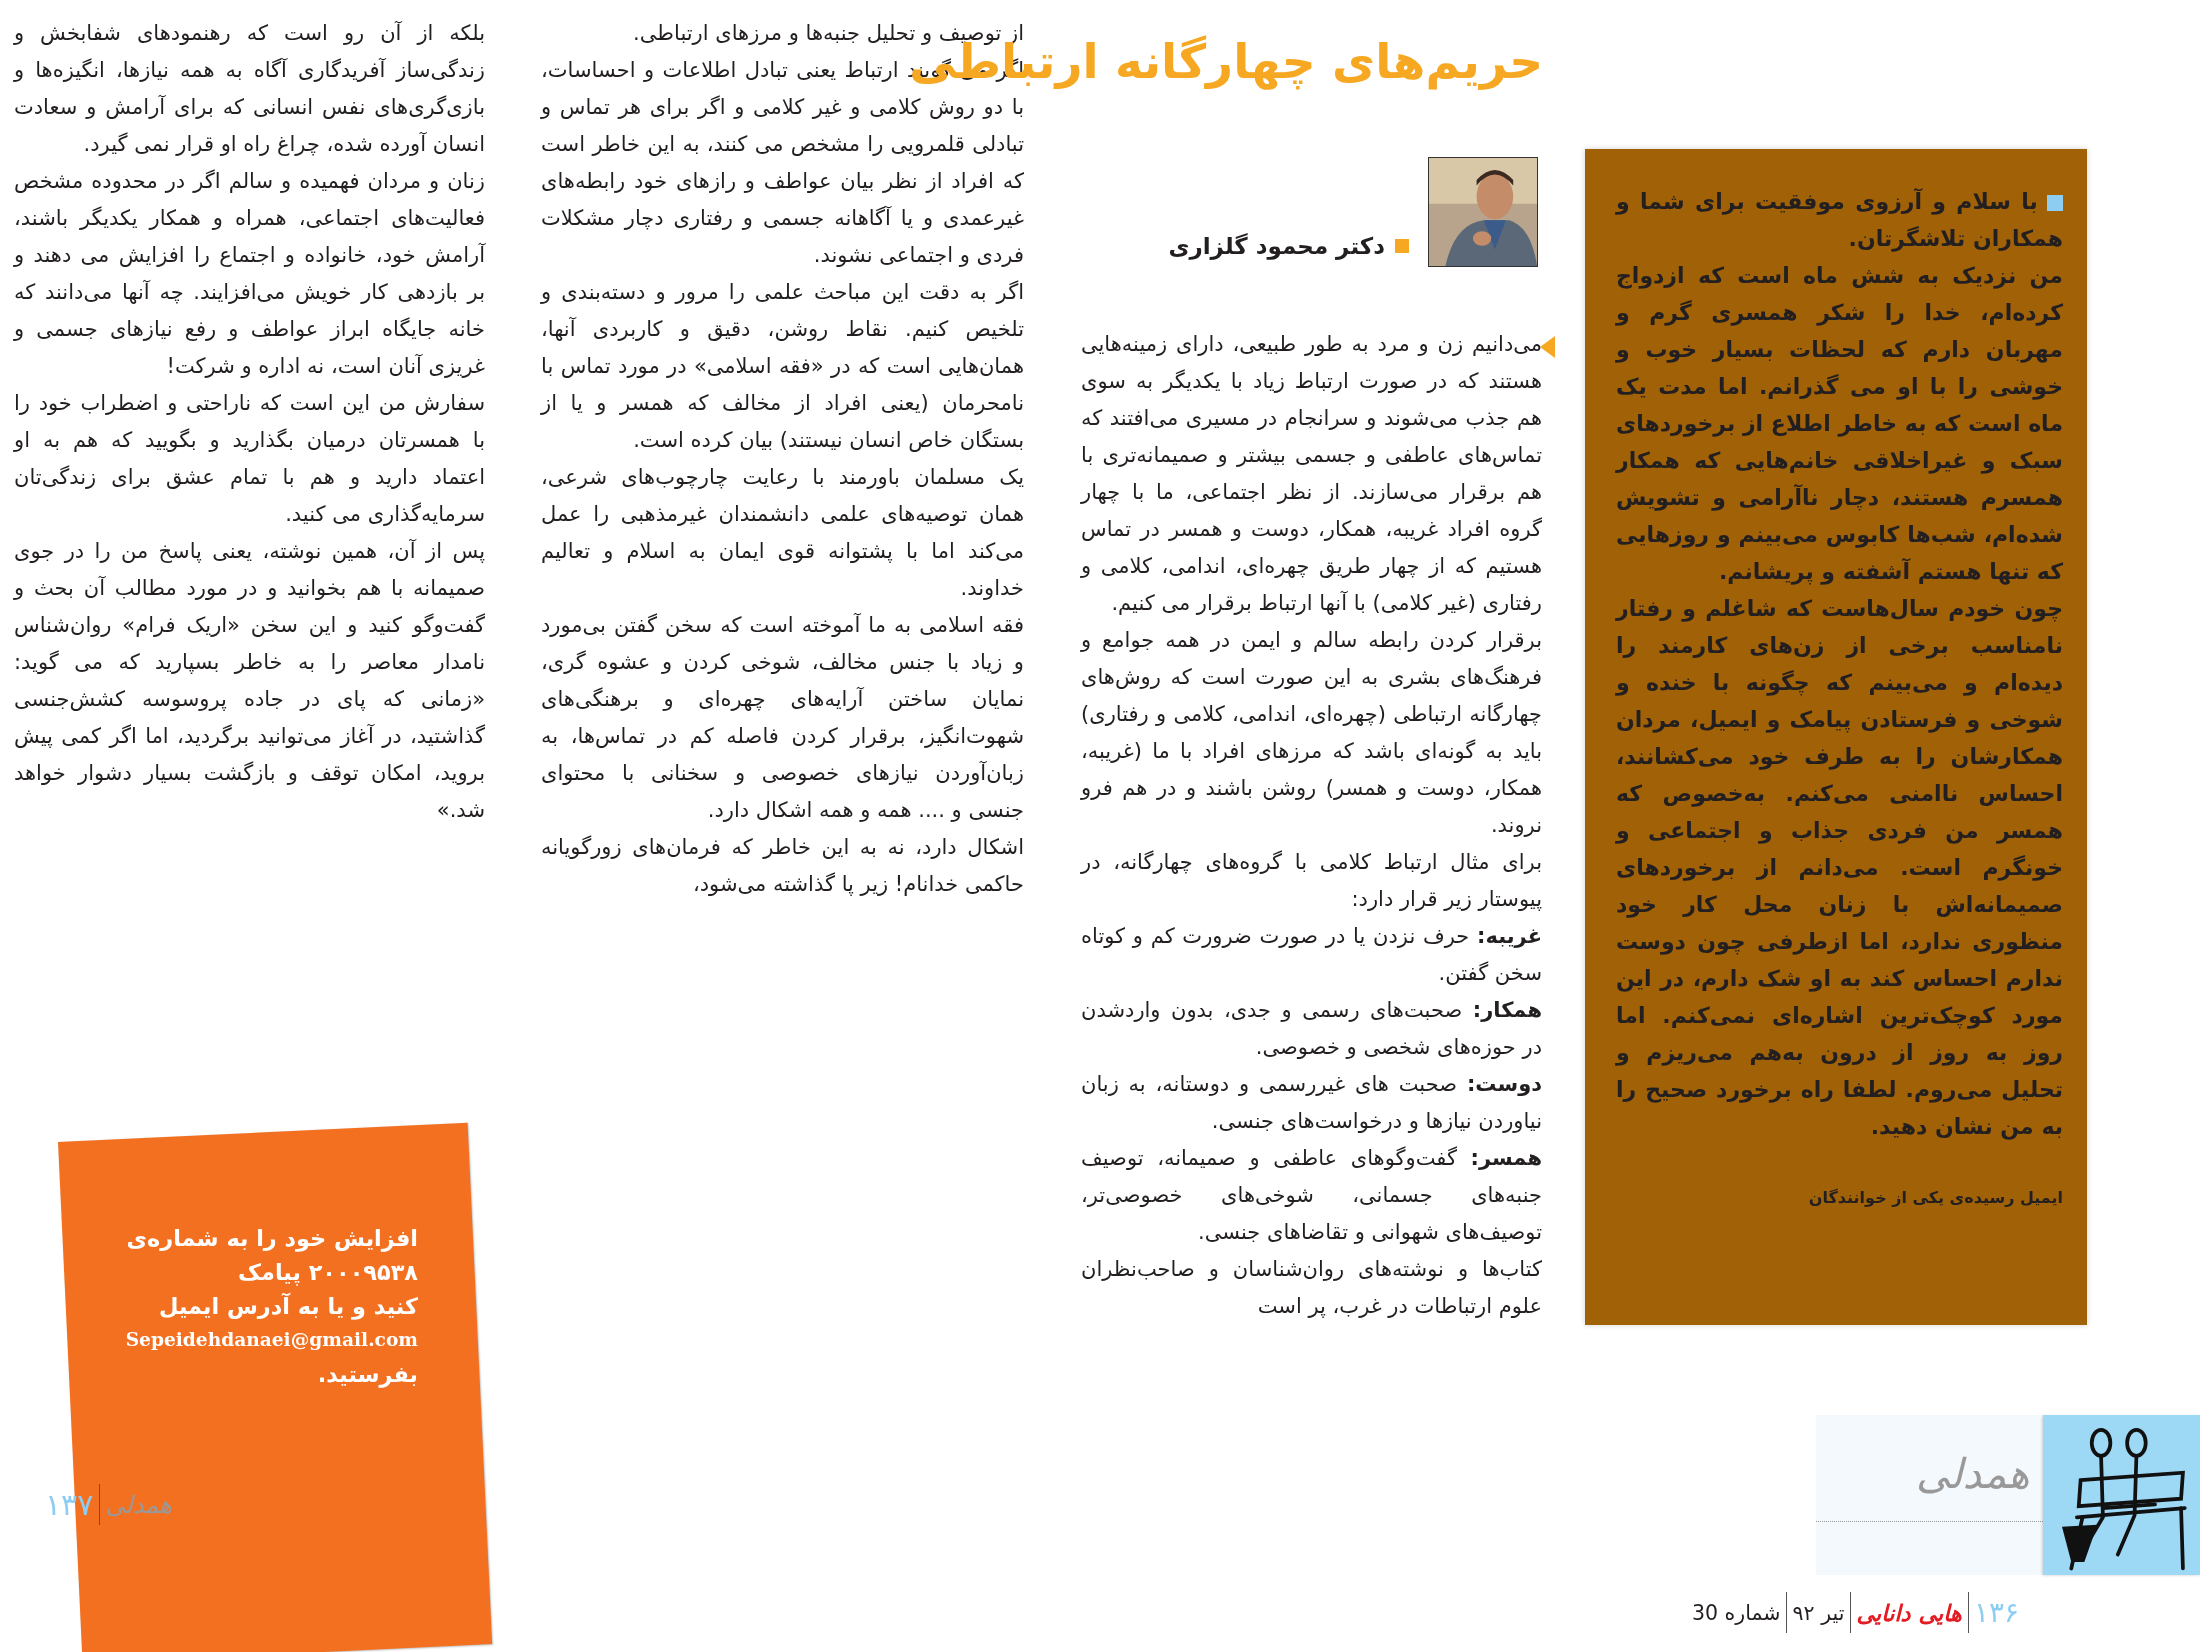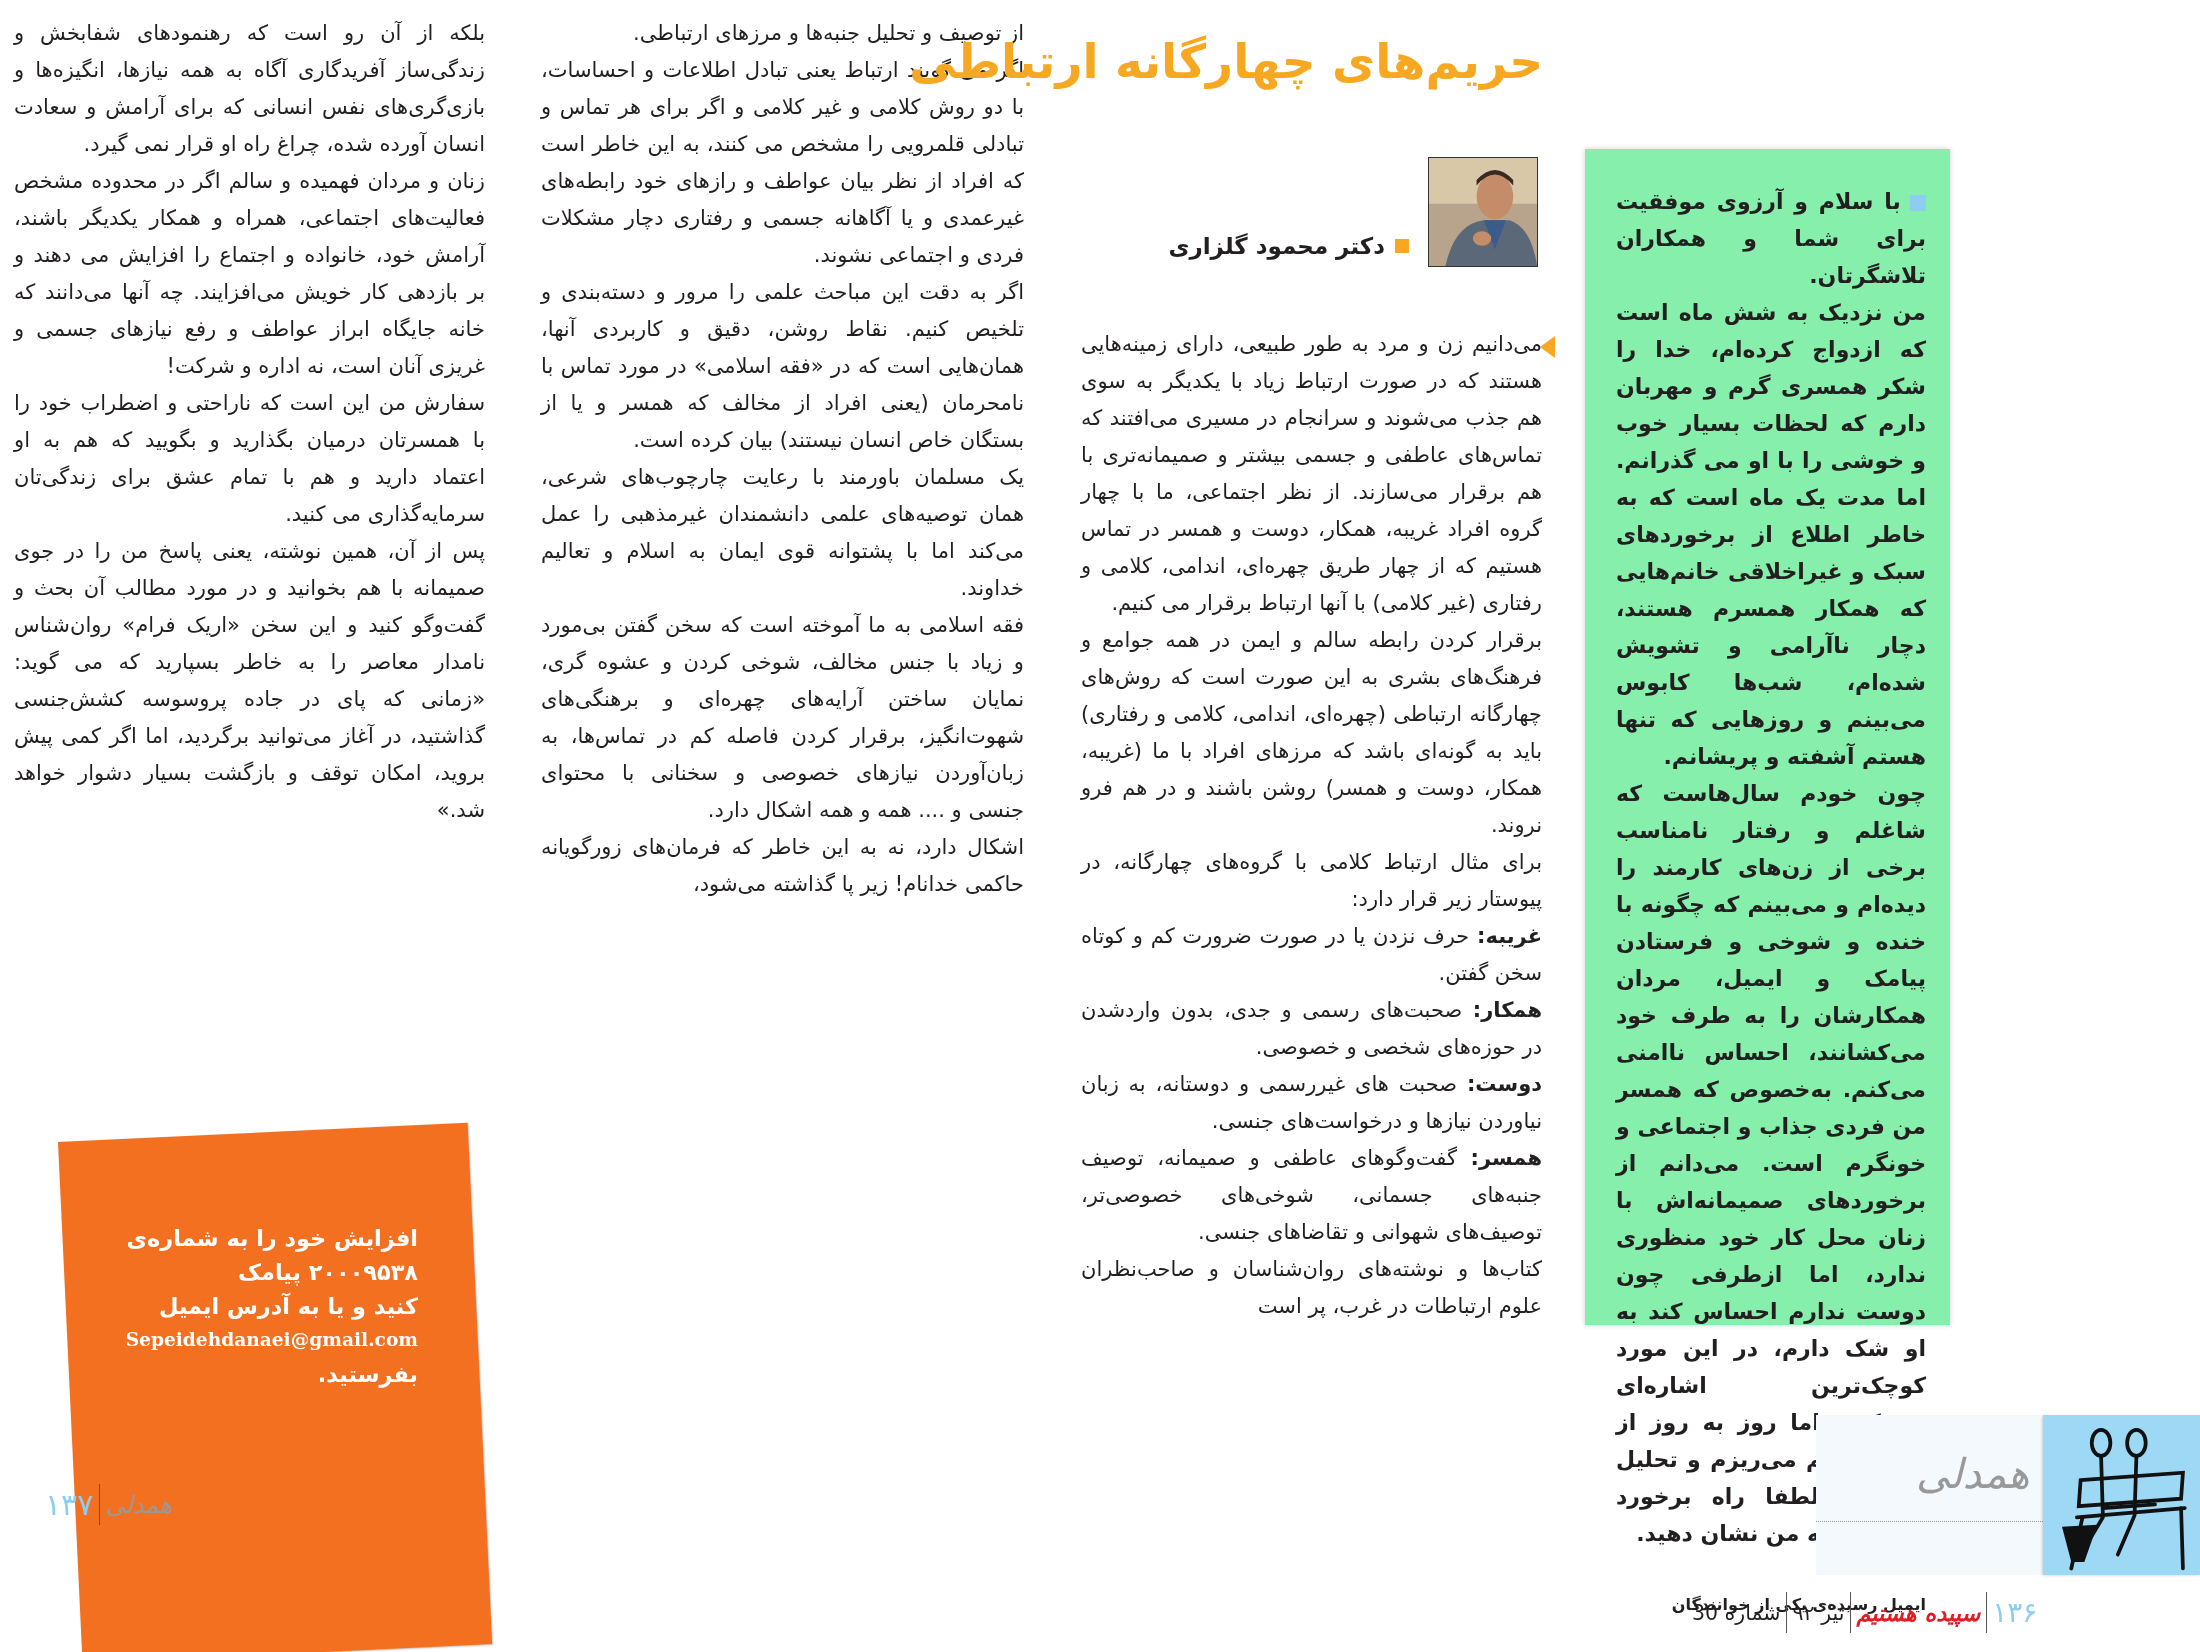--- a/index.html
+++ b/index.html
@@ -41,22 +41,22 @@
 
   
   #intro-marker {
     position: absolute; left: 1540px; top: 336px; width: 0; height: 0;
     border-top: 11.2px solid transparent; border-bottom: 11.2px solid transparent;
     border-right: 15px solid #f7a823;
   }
 
   
   #letter-box {
-    position: absolute; left: 1585px; top: 149px; width: 365px; height: 1176px;
-    background: #86efac; box-shadow: 0 0 5.6px rgba(0,0,0,0.18); box-sizing: border-box;
+    position: absolute; left: 1585px; top: 149px; width: 502px; height: 1176px;
+    background: #a16207; box-shadow: 0 0 5.6px rgba(0,0,0,0.18); box-sizing: border-box;
     padding: 34px 24px 0 31px;
   }
   #letter-text {
     direction: rtl; font-weight: bold; font-size: 22px; line-height: 37px; text-align: justify;
     color: #231f20;
   }
   #letter-text p { margin: 0; }
   .blue-square { display: inline-block; width: 16px; height: 16px; background: #8ecdf2; margin-left: 9.3px; vertical-align: middle; }
   #letter-signature {
     direction: rtl; font-weight: bold; font-size: 16px; margin-top: 43px; text-align: right;
@@ -200,19 +200,19 @@
       <path d="M150 165 L148 100"></path>
       <path d="M64 100 L120 96"></path>
     </g>
     <path d="M20 120 L58 118 L44 158 L30 158 Z" fill="#111"></path>
   </svg>
 </div>
 
 <div id="folio-right">
   <span id="page-number-right">۱۳۶</span>
   <span class="sep"></span>
-  <span id="magazine-logo">سپیده هستیم</span>
+  <span id="magazine-logo">هایی دانایی</span>
   <span class="sep"></span>
   <span>تیر ۹۲</span>
   <span class="sep"></span>
   <span>شماره 30</span>
 </div>
 
 
 </body></html>

